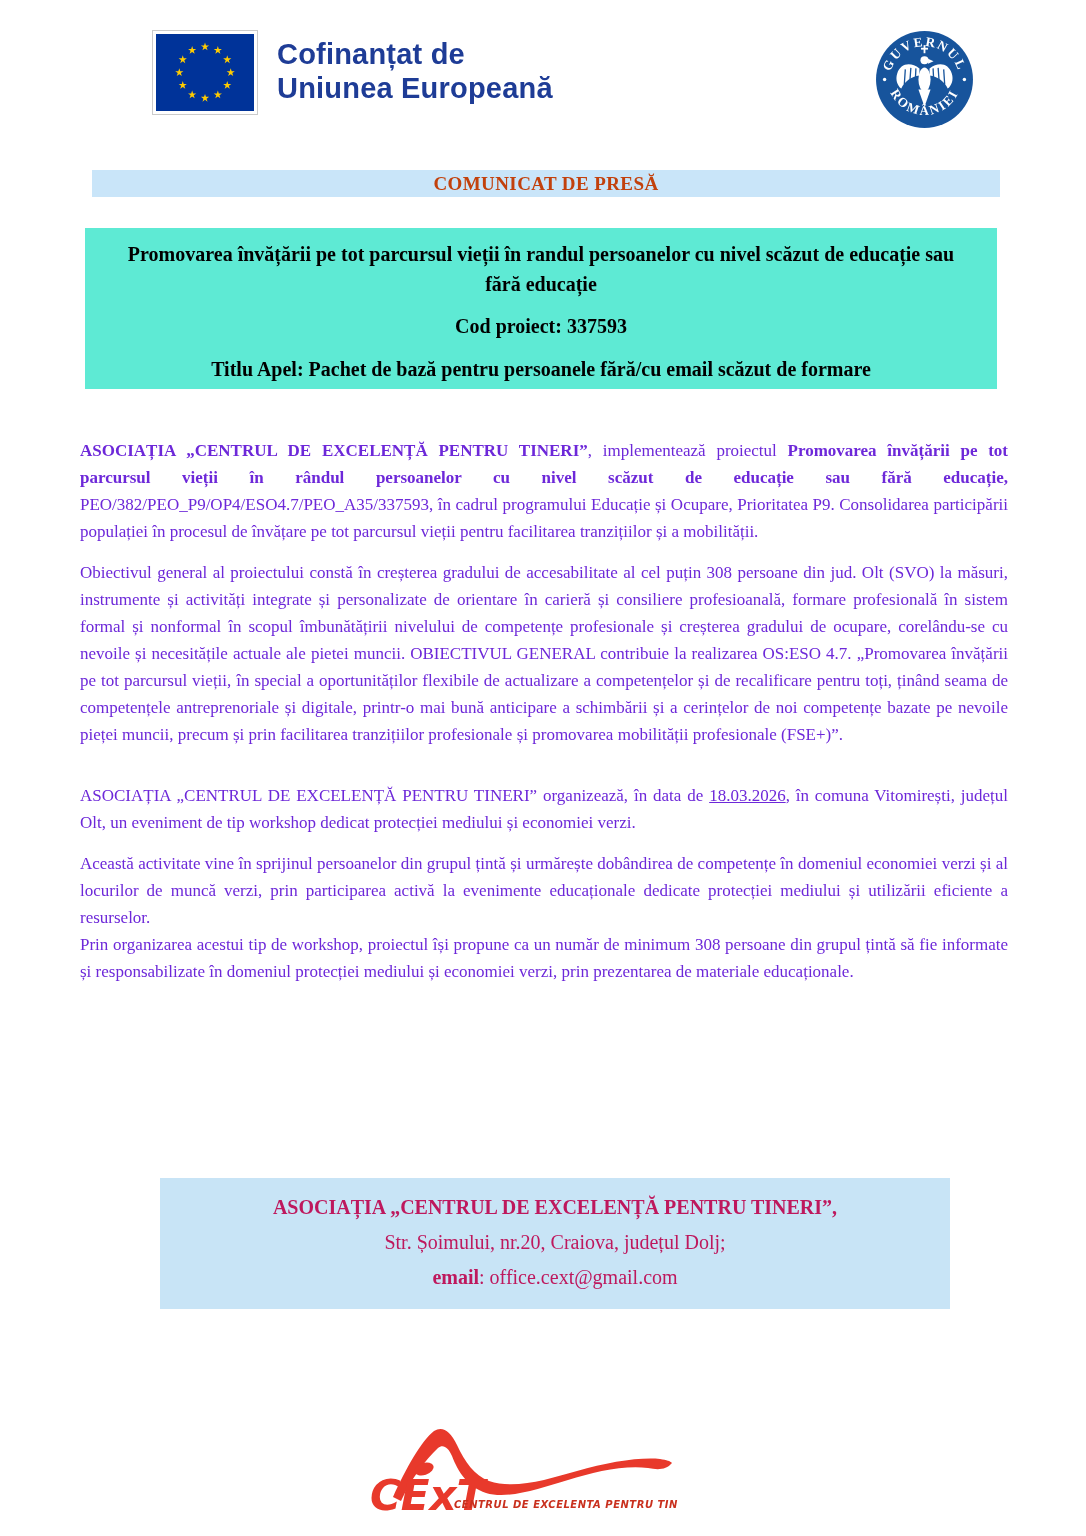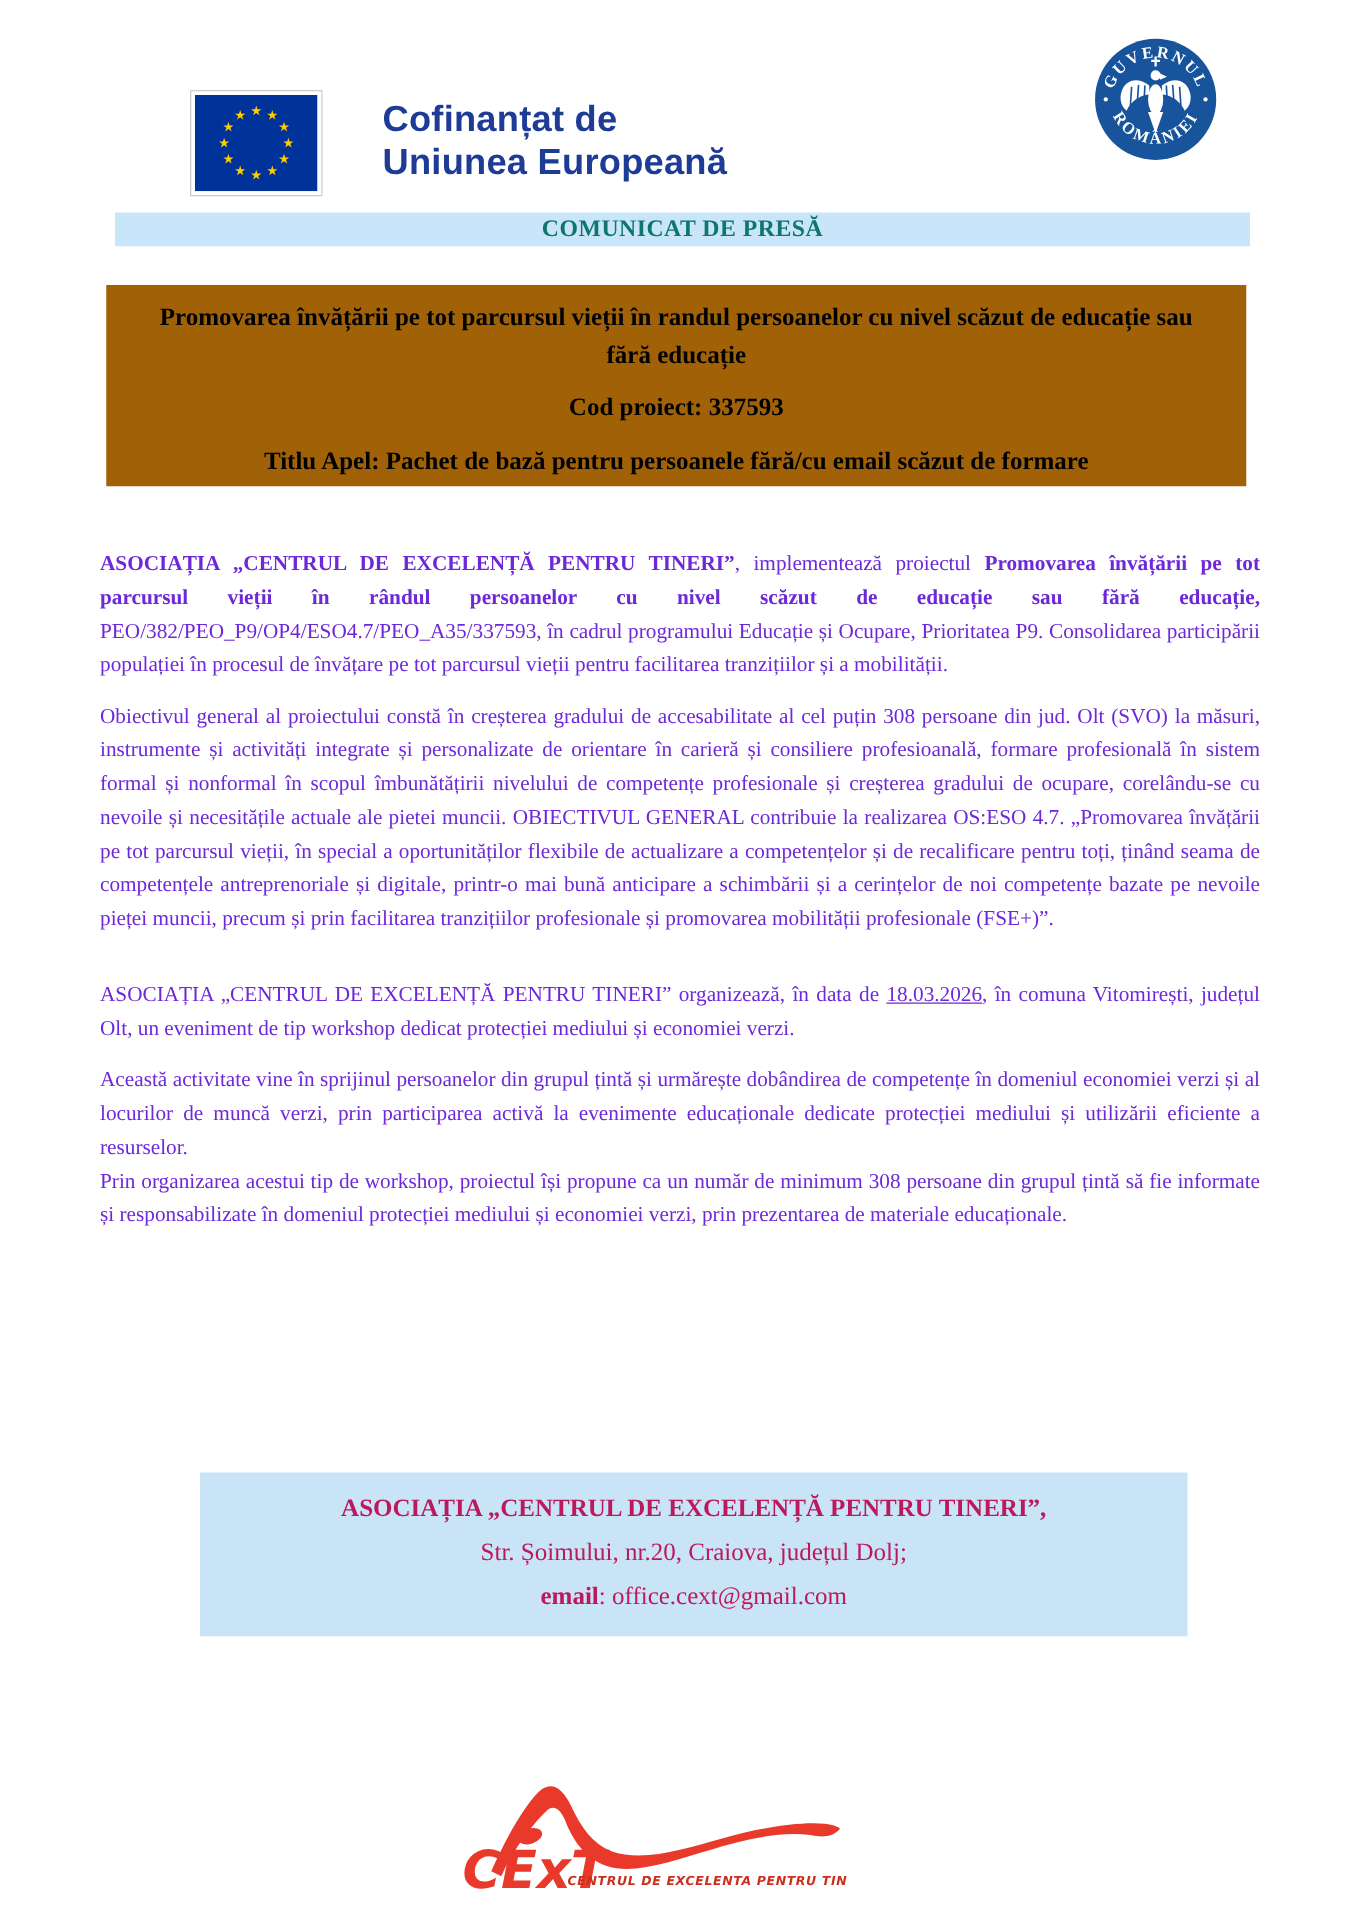--- a/index.html
+++ b/index.html
@@ -11,21 +11,21 @@
     margin: 0 auto;
     background: #ffffff;
     font-family: "Liberation Serif", serif;
     color: #1b1b1b;
     overflow: hidden;
   }
 
   
   .eu-lockup {
     position: absolute; left: 152px; top: 30px;
-    display: flex; align-items: flex-start; gap: 48px; margin-top: 42px;
+    display: flex; align-items: flex-start; gap: 19px;
   }
   .eu-flag-box {
     background: #ffffff;
     border: 1px solid #cbcbcb;
     padding: 3px;
     width: 106px; height: 85px;
   }
   .eu-text {
     font-family: "Liberation Sans", sans-serif;
     font-weight: bold;
@@ -39,26 +39,26 @@
   .seal-text { font-family: "Liberation Serif", serif; }
 
   
   .banner {
     position: absolute; left: 92px; top: 170px; width: 908px; height: 27px;
     background: #C9E5F9;
     text-align: center;
     font-weight: bold;
     font-size: 19px;
     line-height: 27px;
-    color: #0f766e;
+    color: #c2410c;
     letter-spacing: 0.4px;
   }
   .project-block {
     position: absolute; left: 85px; top: 228px; width: 912px; height: 161px;
-    background: #a16207;
+    background: #5eead4;
     text-align: center;
     color: #000;
     padding: 11px 36px 0 36px;
   }
   .project-block .ttl { font-weight: bold; font-size: 20px; line-height: 30px; }
   .project-block .code { font-weight: bold; font-size: 20px; line-height: 30px; margin-top: 12px; }
   .project-block .call { font-weight: bold; font-size: 20px; line-height: 30px; margin-top: 13px; }
 
   
   .body-text {

